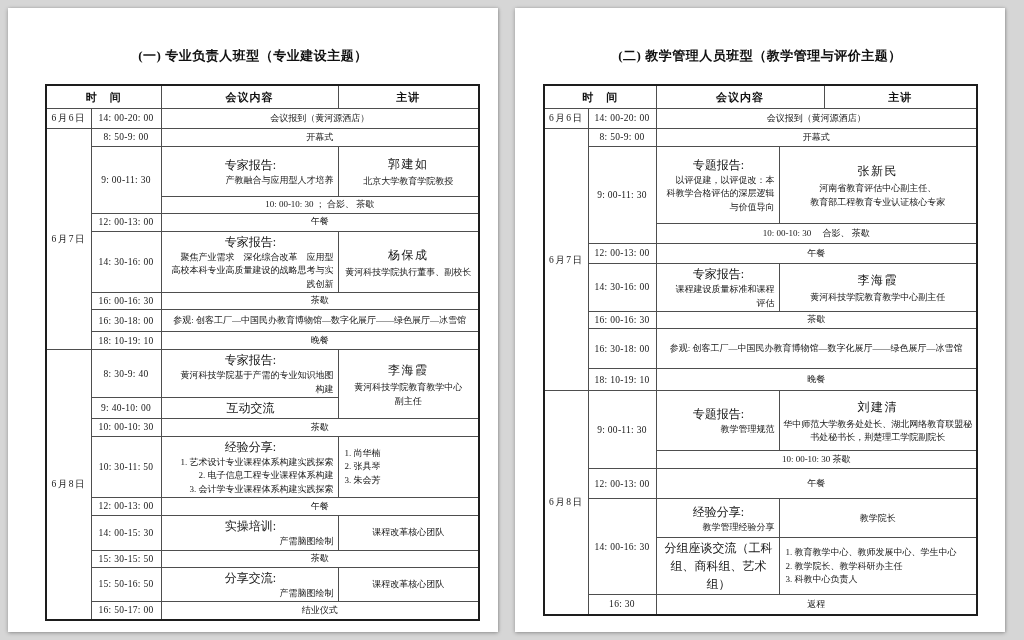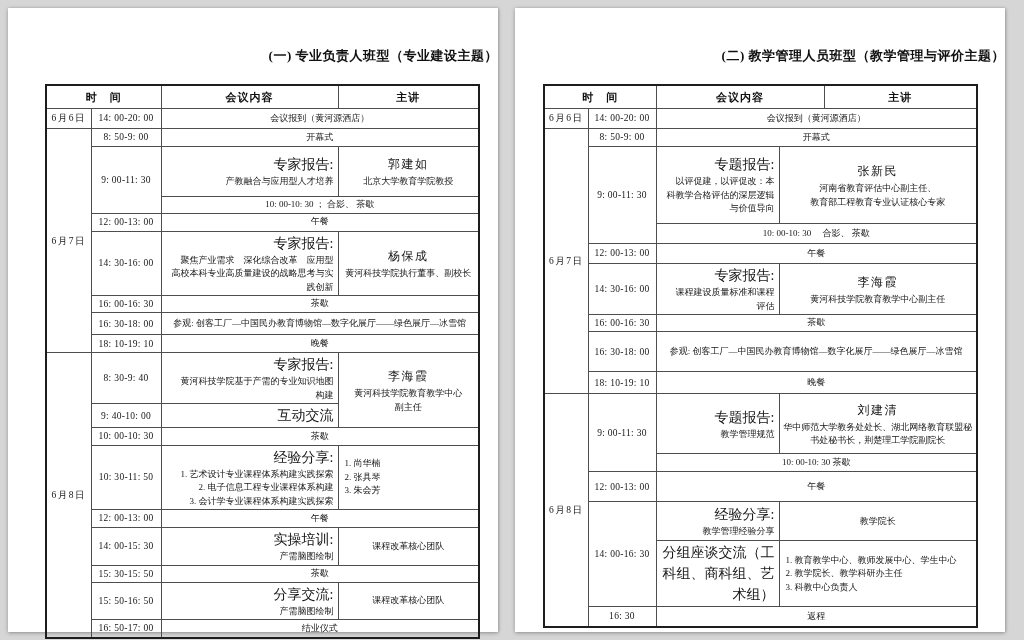--- a/index.html
+++ b/index.html
@@ -1,35 +1,35 @@
 <!DOCTYPE html>
 <html><head>
 <meta charset="utf-8">
 <style>
   html,body{margin:0;padding:0;width:1024px;height:640px;overflow:hidden;
     background:#d6d6d6;font-family:"Liberation Serif","DejaVu Serif",serif;}
   .canvas{display:flex;gap:17px;padding:8px;box-sizing:border-box;width:1024px;height:640px;}
   .page{width:490px;height:624px;background:#ffffff;flex:none;box-sizing:border-box;
     box-shadow:0 1px 4px rgba(0,0,0,.30),1px 0 2px rgba(0,0,0,.12);}
-  .page-title{margin-top:39px;text-align:right;font-weight:bold;font-size:13px;
+  .page-title{margin-top:39px;text-align:center;font-weight:bold;font-size:13px;
     color:#101010;letter-spacing:.5px;}
   table.schedule{border-collapse:collapse;table-layout:fixed;margin-top:19px;
     border:2px solid #1d1d1d;}
   .page-0 table.schedule{margin-left:37px;}
   .page-1 table.schedule{margin-left:28px;}
   th,td{border:1px solid #4e4e4e;}
   th{font-size:11px;font-weight:bold;color:#101010;height:20px;letter-spacing:1px;}
   td{font-size:9px;color:#161616;padding:1px 3px;vertical-align:middle;box-sizing:border-box;}
   td.left{text-align:left;padding-left:6px;padding-right:4px;}
   td.center{text-align:center;}
   .ln{line-height:1.5;}
   .ln.date{font-size:9.5px;letter-spacing:1.5px;text-align:center;}
   .ln.time{font-size:9.5px;letter-spacing:.3px;white-space:nowrap;text-align:center;}
   .ln.event{font-size:9px;}
-  .ln.heading{font-size:14px;text-align:right;}
+  .ln.heading{font-size:12px;text-align:center;}
   .ln.body{font-size:9px;text-align:right;text-indent:.95em;}
   .ln.item{font-size:9px;text-align:left;}
   .ln.spkname{font-size:12px;letter-spacing:1.5px;padding:1px 0 2px;text-align:center;}
   .ln.affil{font-size:9px;text-align:center;}
 </style>
 </head>
 <body>
 
 <div class="canvas">
   <div class="page page-0">

